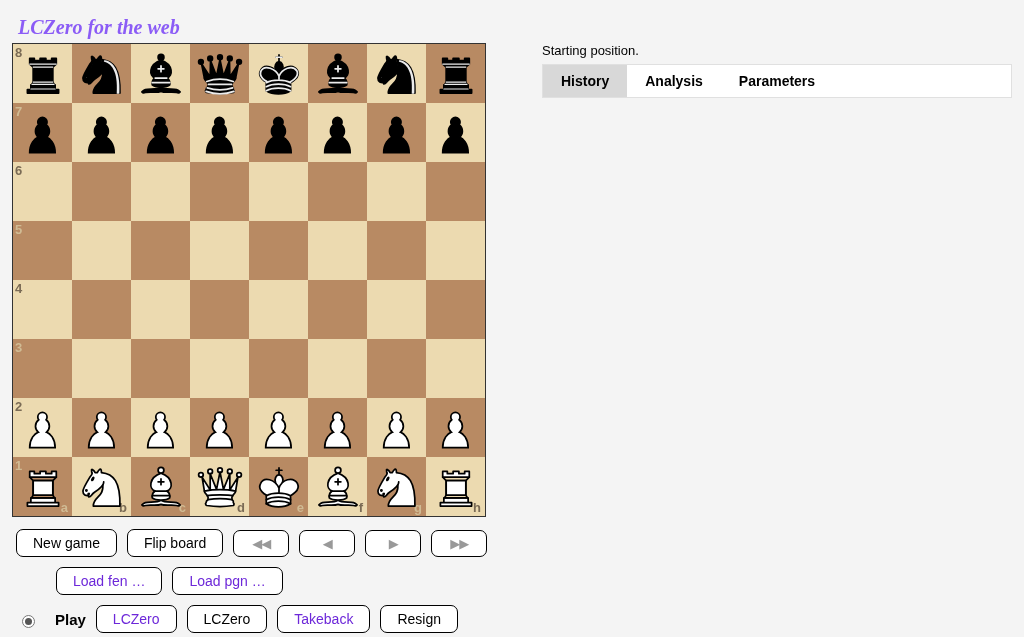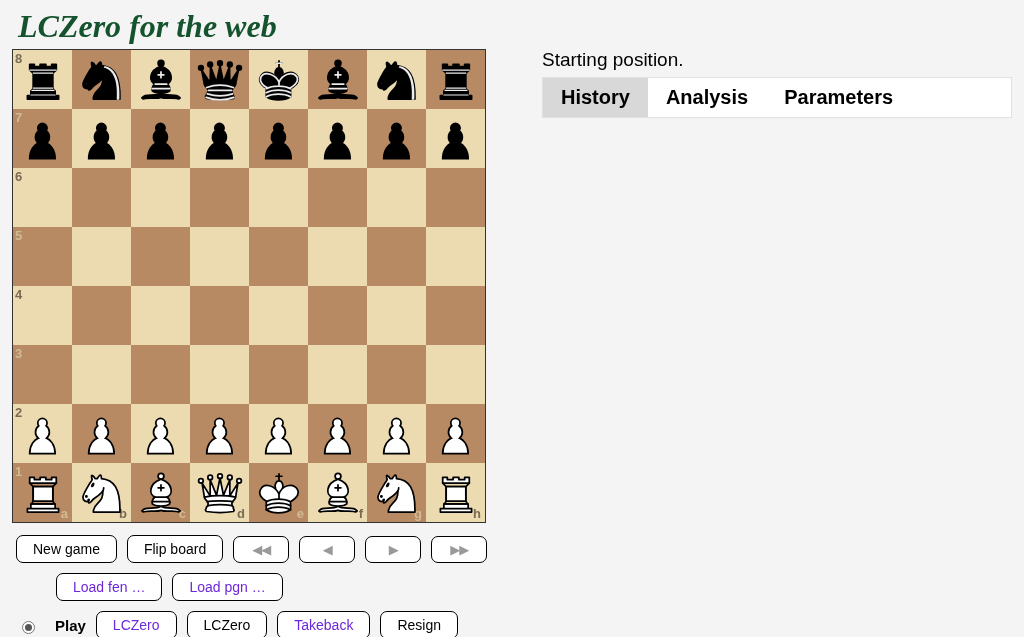--- a/index.html
+++ b/index.html
@@ -9,23 +9,23 @@
     font-family: -apple-system, BlinkMacSystemFont, "Segoe UI", Helvetica, Arial, sans-serif;
     background: #f4f4f4;
     width: 1024px;
     height: 637px;
     overflow: hidden;
   }
   .title {
     font-family: "Comic Sans MS", cursive;
     font-style: italic;
     font-weight: bold;
-    font-size: 32px;
-    padding: 8px 18px 4px;
-    color: #14532d;
+    font-size: 20px;
+    padding: 16px 18px 4px;
+    color: #8b5cf6;
   }
   .main {
     display: flex;
     padding: 0 12px;
   }
   .board-wrap {
     border: 1px solid #333;
     display: inline-block;
   }
   .board {
@@ -49,32 +49,32 @@
   .piece {
     position: absolute; inset: 0;
     display: flex; align-items: center; justify-content: center;
   }
   .piece svg { width: 52px; height: 52px; }
   .right-panel {
     flex: 1;
     padding-left: 14px;
   }
   .status-text {
-    font-size: 19px;
+    font-size: 13px;
     margin: 0 0 6px 0;
   }
   .tabs {
     display: flex;
     border: 1px solid #e0e0e0;
     width: 470px;
     background: #fff;
   }
   .tab {
     padding: 8px 18px;
-    font-size: 20px;
+    font-size: 14px;
     font-weight: 700;
     cursor: pointer;
   }
   .tab.active { background: #d8d8d8; }
   .tab.spacer { flex: 1; background: #fff; cursor: default; }
   .controls {
     margin-top: 12px;
     padding: 0 4px;
   }
   .row { display: flex; align-items: center; gap: 10px; margin-bottom: 10px; flex-wrap: wrap; }

